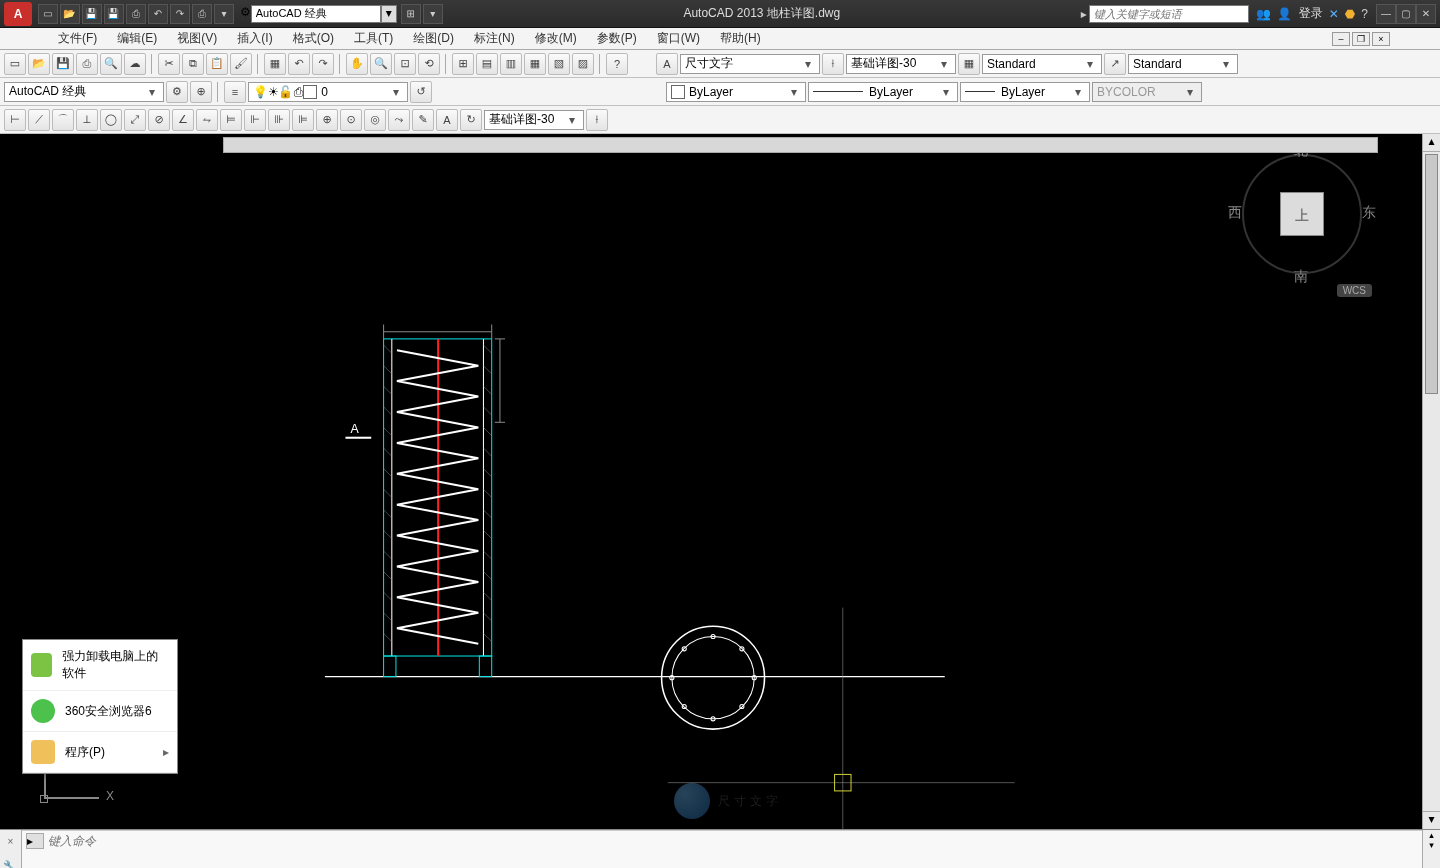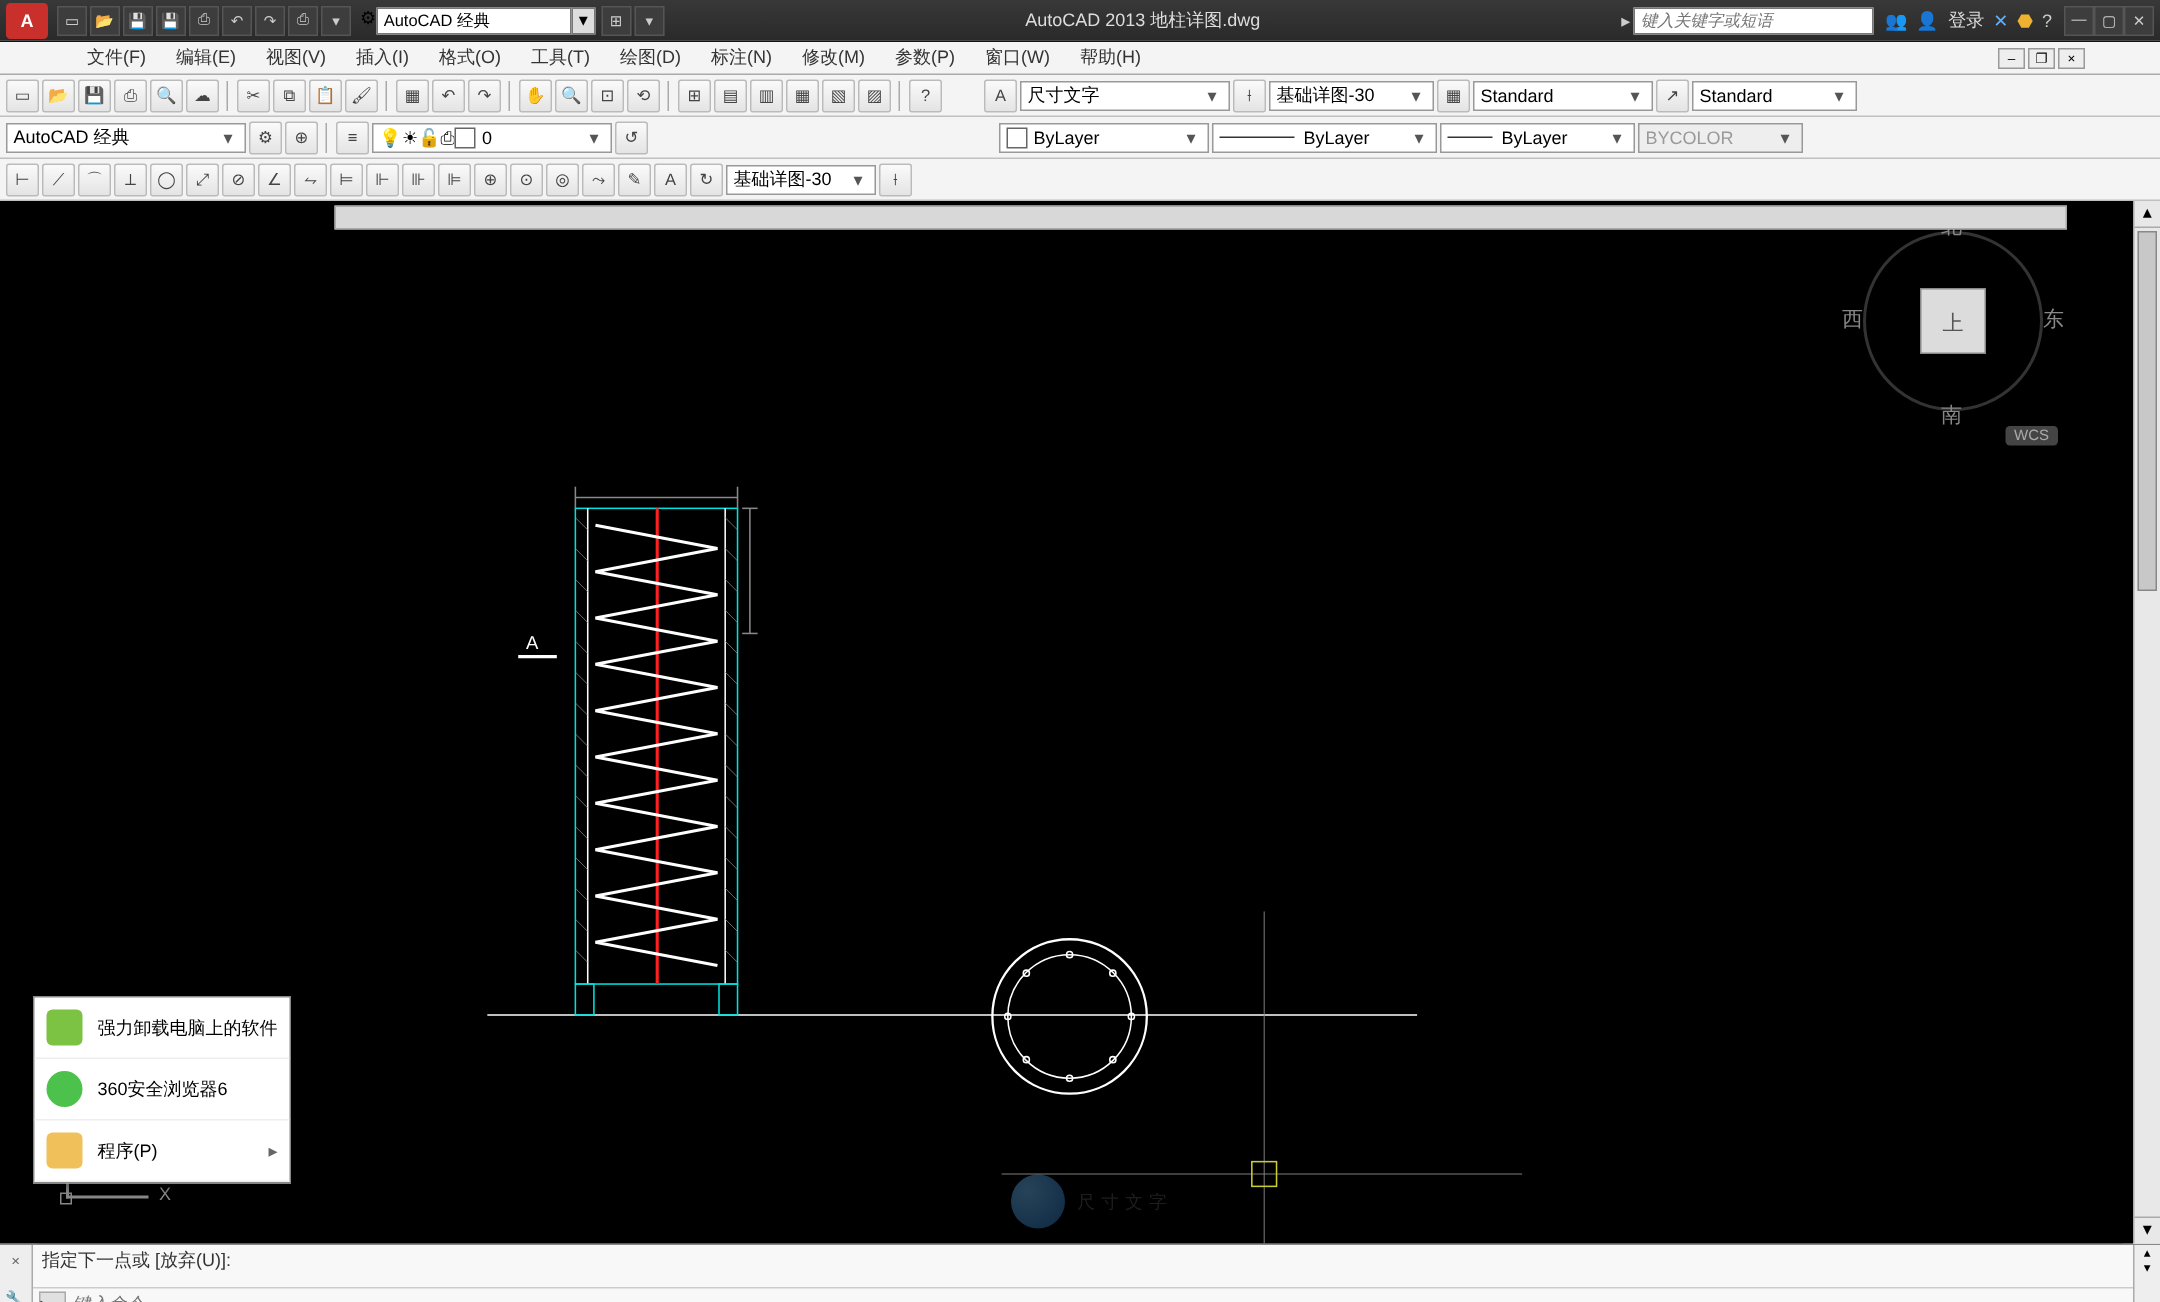--- a/index.html
+++ b/index.html
@@ -44,21 +44,21 @@
 .cmd-area .lines { flex: 1; display: flex; flex-direction: column; }
 .cmd-area .history { flex: 1; padding: 2px 6px; color: #333; font-size: 12px; }
 .cmd-area .input-row { display: flex; align-items: center; border-top: 1px solid #ccc; padding: 2px 4px; }
 .cmd-area .input-row .prompt-icon { width: 18px; height: 16px; background: #e0e0e0; border: 1px solid #aaa; margin-right: 4px; }
 .cmd-area .input-row input { flex: 1; border: none; background: transparent; font-style: italic; color: #888; outline: none; }
 .viewcube { position: absolute; right: 50px; top: 10px; width: 140px; height: 140px; }
 .viewcube .ring { position: absolute; inset: 10px; border: 2px solid #333; border-radius: 50%; }
 .viewcube .cube { position: absolute; left: 48px; top: 48px; width: 44px; height: 44px; background: #dcdcdc; border: 1px solid #888; text-align: center; line-height: 44px; color: #555; font-size: 14px; }
 .viewcube .lbl { position: absolute; color: #888; font-size: 14px; }
 .viewcube .wcs { position: absolute; right: 0; top: 140px; background: #444; color: #aaa; font-size: 10px; padding: 1px 6px; border-radius: 3px; }
-.start-menu { position: absolute; left: 22px; top: 505px; width: 172px; background: #fff; border: 1px solid #888; box-shadow: 2px 2px 6px rgba(0,0,0,.4); z-index: 50; margin-top: 25px; }
+.start-menu { position: absolute; left: 22px; top: 505px; width: 156px; background: #fff; border: 1px solid #888; box-shadow: 2px 2px 6px rgba(0,0,0,.4); z-index: 50; }
 .start-menu .item { display: flex; align-items: center; padding: 8px; gap: 10px; border-bottom: 1px solid #eee; }
 .start-menu .item .mi-icon { width: 24px; height: 24px; border-radius: 4px; }
 .ucs-icon { position: absolute; left: 44px; bottom: 30px; color: #888; font-size: 12px; }
 .watermark { position: absolute; right: 640px; bottom: 10px; color: #555; opacity: .35; font-size: 28px; letter-spacing: 4px; display: flex; align-items: center; gap: 8px;}
 .watermark .wball { width: 36px; height: 36px; border-radius: 50%; background: radial-gradient(circle at 30% 30%, #6ec1ff, #2a78c2); }
 .canvas-container { position: absolute; inset: 0; display: flex; }
 </style>
 </head>
 <body>
 
@@ -452,20 +452,19 @@
     <div class="tbtn">▤</div>
   </div>
 </div>
 
 <div class="cmd-area">
   <div class="handle">
     <span style="font-size:10px;color:#666">×</span>
     <span style="font-size:11px">🔧</span>
   </div>
   <div class="lines">
-    <div class="history">指定下一点或 [放弃(U)]:</div>
     <div class="input-row">
       <div class="prompt-icon">▸</div>
       <input placeholder="键入命令" style="">
     </div>
   </div>
   <div style="width:18px;background:#eee;border-left:1px solid #aaa;text-align:center;font-size:9px">▴<br>▾</div>
 </div>
 
 </body></html>

